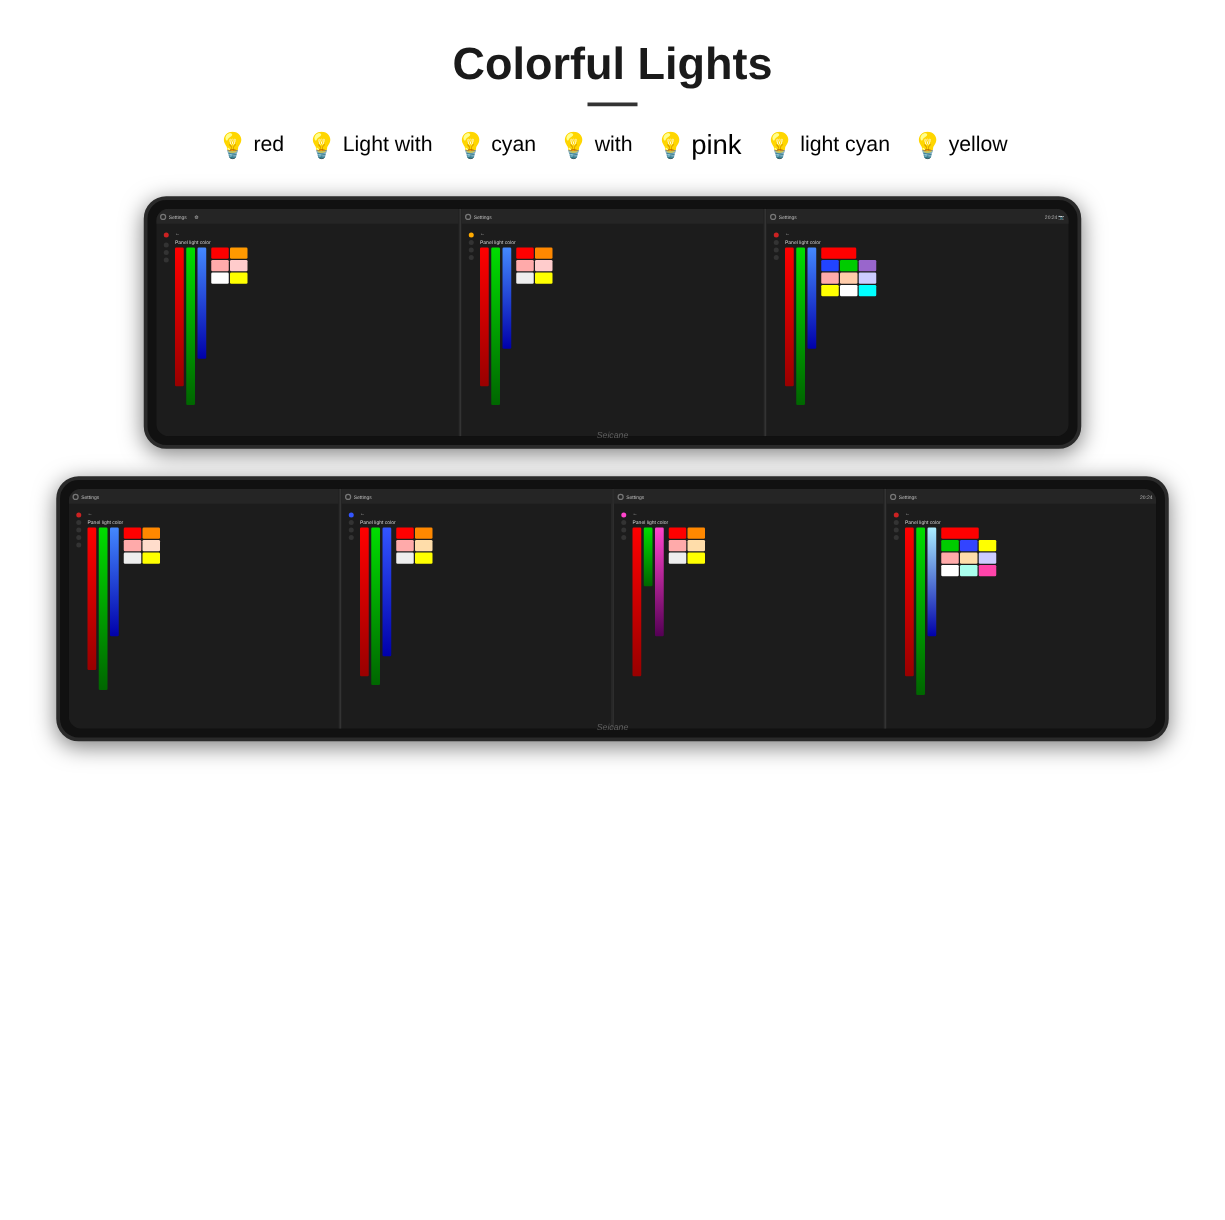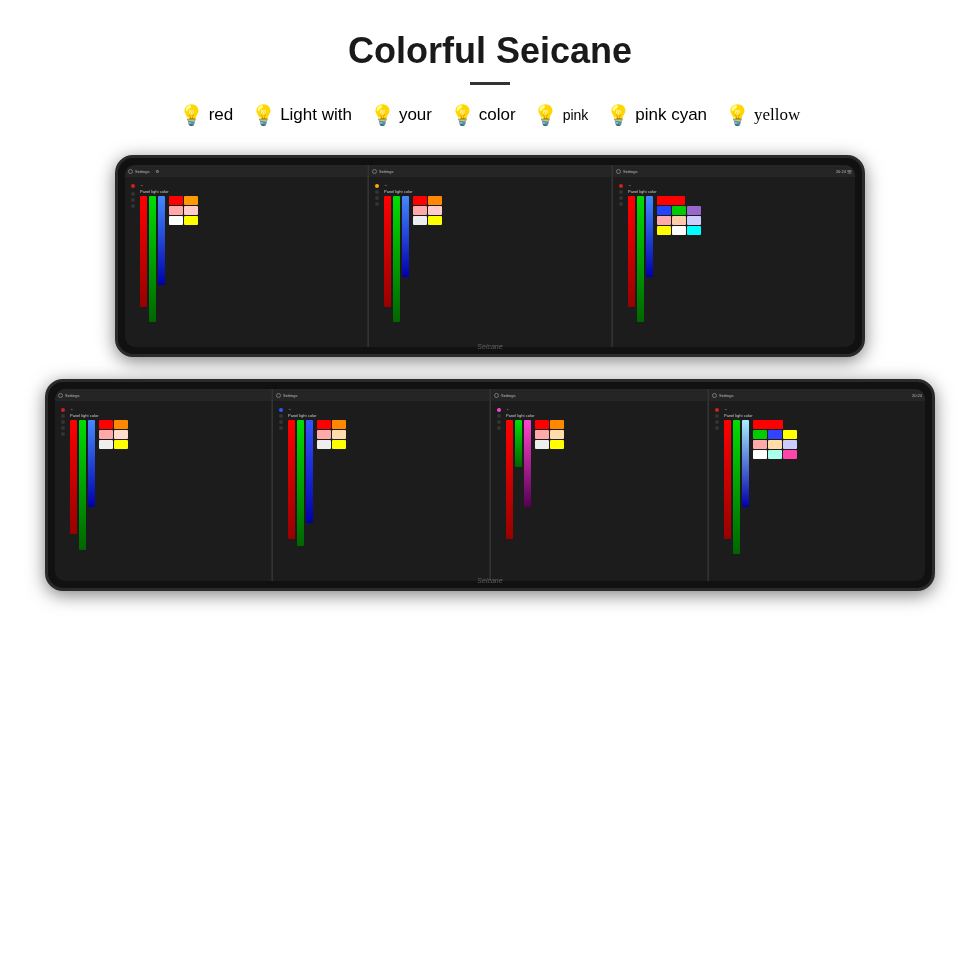--- a/index.html
+++ b/index.html
@@ -159,52 +159,52 @@
       font-style: italic;
       white-space: nowrap;
       z-index: 10;
     }
   </style>
 </head>
 <body>
 
 <div class="page-wrapper">
 
-  <div class="title">Colorful Seicane</div>
+  <div class="title">Colorful Lights</div>
   <div class="title-divider"></div>
 
 
   <div class="color-labels">
     <div class="color-item">
       <span style="color:#ff2020; font-size:20px;">💡</span>
       <span style="font-size:17px;">red</span>
     </div>
     <div class="color-item">
       <span style="color:#99ccff; font-size:20px;">💡</span>
       <span style="font-size:17px;">Light with</span>
     </div>
     <div class="color-item">
       <span style="color:#00e5ff; font-size:20px;">💡</span>
-      <span style="font-size:17px;">your</span>
+      <span style="font-size:17px;">cyan</span>
     </div>
     <div class="color-item">
       <span style="color:#3366ff; font-size:20px;">💡</span>
-      <span style="font-size:17px;">color</span>
+      <span style="font-size:17px;">with</span>
     </div>
     <div class="color-item">
       <span style="color:#ff44cc; font-size:20px;">💡</span>
-      <span style="font-size:14px;">pink</span>
+      <span style="font-size:22px;">pink</span>
     </div>
     <div class="color-item">
       <span style="color:#aaffee; font-size:20px;">💡</span>
-      <span style="font-size:17px;">pink cyan</span>
+      <span style="font-size:17px;">light cyan</span>
     </div>
     <div class="color-item">
       <span style="color:#ffdd00; font-size:20px;">💡</span>
-      <span style="font-size:17px;font-family:Liberation Serif, serif;">yellow</span>
+      <span style="font-size:17px;">yellow</span>
     </div>
   </div>
 
   <div class="top-row-devices">
     <div style="background:#111; border-radius:18px; padding:7px; border:3px solid #2a2a2a; box-shadow:0 4px 18px rgba(0,0,0,0.5); position:relative;">
       <div style="display:flex; border-radius:10px; overflow:hidden; width:730px; height:182px;">
 
         <div class="mini-screen" style="flex:1;">
           <div class="mini-topbar">
             <div class="mini-circle"></div>

